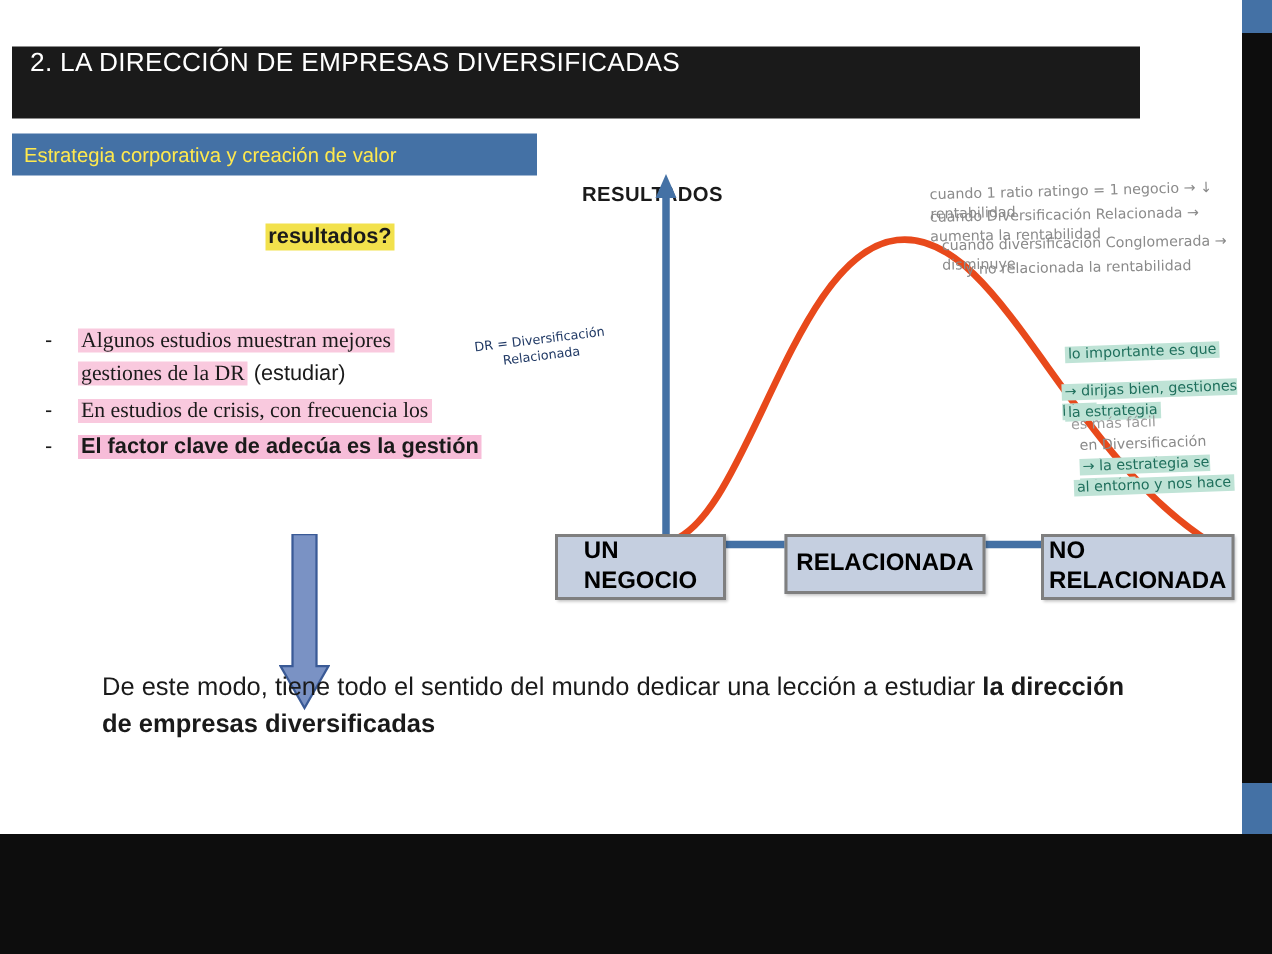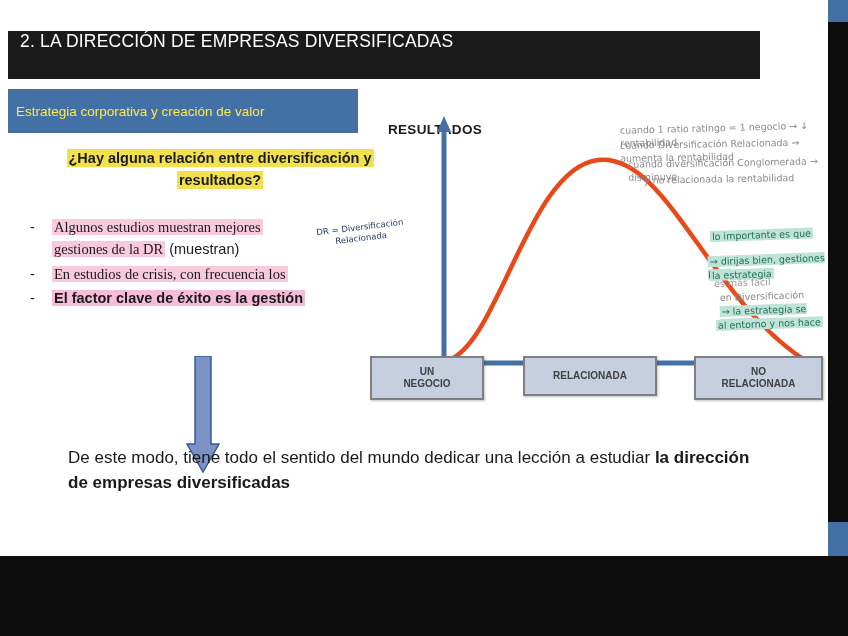--- a/index.html
+++ b/index.html
@@ -67,21 +67,21 @@
     font-size: 17.5px;
     letter-spacing: 0.2px;
     padding-left: 12px;
     font-family: "Liberation Sans", sans-serif;
   }
 
   
   .subtitle-bar {
     position: absolute;
     left: 0px; top: 63px;
-    width: 350px; height: 44px;
+    width: 350px; height: 28px;
     background: #4471a5;
     display: flex;
     align-items: center;
   }
   .subtitle-text {
     color: #ffe94d;
     font-size: 13.5px;
     padding-left: 8px;
   }
 
@@ -151,24 +151,23 @@
     color: #1a1a1a;
     letter-spacing: 0.3px;
     text-align: center;
   }
 
   
   .cat-box {
     position: absolute;
     border: 2px solid #7f7f7f;
     background: #c5cfe0;
-    color: #404040;
-    font-size: 10px;
+    color: #000000;
+    font-size: 16px;
     font-weight: bold;
-    text-align: center;
     display: flex;
     align-items: center;
     justify-content: center;
     line-height: 1.25;
     box-shadow: 1px 1px 2px rgba(0,0,0,0.25);
   }
   #cat-0 { left: 362px; top: 330px; width: 110px; height: 40px; }
   #cat-1 { left: 515px; top: 330px; width: 130px; height: 36px; }
   #cat-2 { left: 686px; top: 330px; width: 125px; height: 40px; }
 
@@ -233,37 +232,36 @@
 
     <div class="title-bar">
       <span class="title-text">2. LA DIRECCIÓN DE EMPRESAS DIVERSIFICADAS</span>
     </div>
 
     <div class="subtitle-bar">
       <span class="subtitle-text">Estrategia corporativa y creación de valor</span>
     </div>
 
     <div class="question">
-      <span class="q-line1"><span class="hl-yellow">¿Hay alguna relación entre diversificación y</span></span>
       <span class="q-line2"><span class="hl-yellow">resultados?</span></span>
     </div>
 
     <div class="bullets">
       <div class="bullet">
         <span class="dash">-</span>
         <span class="hl-pink-soft">Algunos estudios muestran mejores</span><br>
-        <span class="hl-pink-soft">gestiones de la DR</span><span> (muestran)</span>
+        <span class="hl-pink-soft">gestiones de la DR</span><span> (estudiar)</span>
       </div>
       <div class="bullet">
         <span class="dash">-</span>
         <span class="hl-pink-soft">En estudios de crisis, con frecuencia los</span><br>
       </div>
       <div class="bullet">
         <span class="dash">-</span>
-        <span class="hl-pink b-bold">El factor clave de éxito es la gestión</span>
+        <span class="hl-pink b-bold">El factor clave de adecúa es la gestión</span>
       </div>
     </div>
 
     <div class="hand-note-1">DR = Diversificación Relacionada</div>
 
     <div class="res-label">RESULTADOS</div>
 
     <div class="chart-wrap">
       <svg width="420" height="300" viewBox="0 0 420 300">
 

